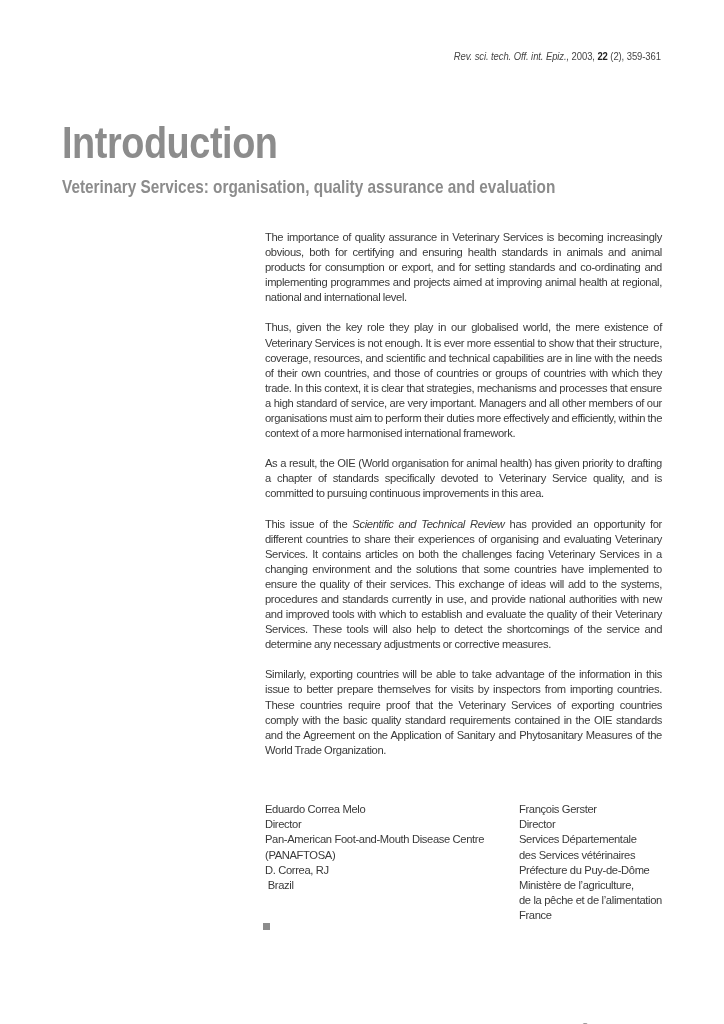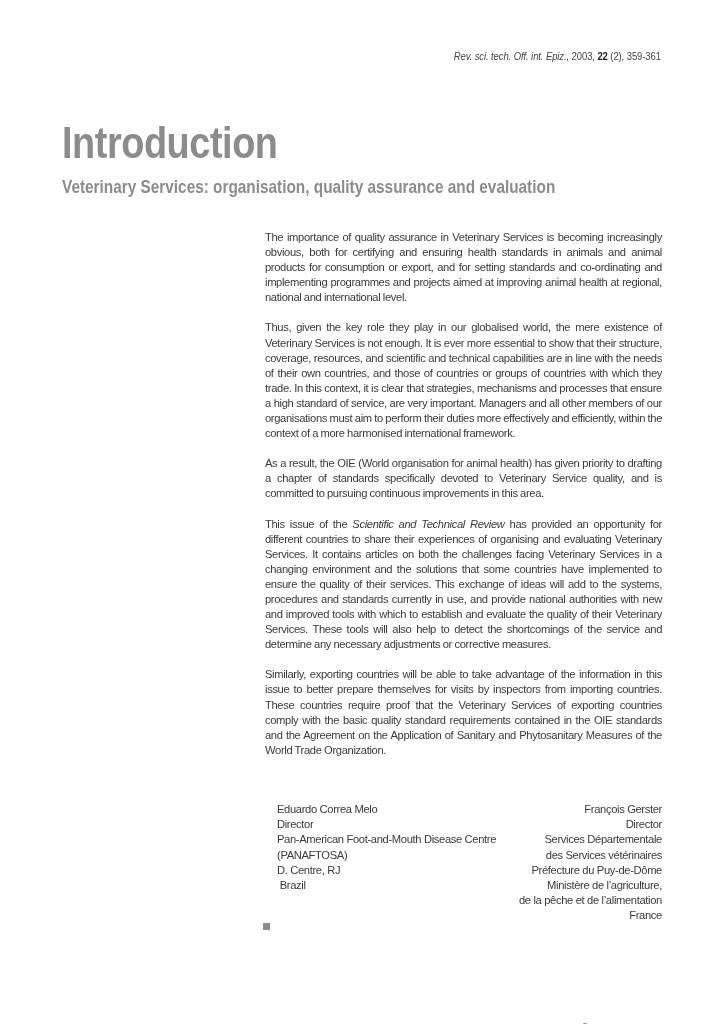--- a/index.html
+++ b/index.html
@@ -81,24 +81,23 @@
       color: #3a3a3a;
       letter-spacing: -0.35px;
     }
     .sig-right {
       position: absolute;
       right: 62px;
       top: 802px;
       font-size: 11.2px;
       line-height: 15.2px;
       color: #3a3a3a;
-      text-align: right;
       letter-spacing: -0.35px;
     }
-    .sig-line { display: block; white-space: nowrap; margin-left: 12px; }
+    .sig-line { display: block; white-space: nowrap; }
 
     .end-mark {
       position: absolute;
       left: 263px;
       top: 923px;
       width: 7px;
       height: 7px;
       background: #8c8c8c;
     }
     .copyright {
@@ -127,21 +126,21 @@
   <p class="para">As a result, the OIE (World organisation for animal health) has given priority to drafting a chapter of standards specifically devoted to Veterinary Service quality, and is committed to pursuing continuous improvements in this area.</p>
   <p class="para"><span>This issue of the </span><span class="it">Scientific and Technical Review</span><span> has provided an opportunity for different countries to share their experiences of organising and evaluating Veterinary Services. It contains articles on both the challenges facing Veterinary Services in a changing environment and the solutions that some countries have implemented to ensure the quality of their services.  This exchange of ideas will add to the systems, procedures and standards currently in use, and provide national authorities with new and improved tools with which to establish and evaluate the quality of their Veterinary Services. These tools will also help to detect the shortcomings of the service and determine any necessary adjustments or corrective measures.</span></p>
   <p class="para">Similarly, exporting countries will be able to take advantage of the information in this issue to better prepare themselves for visits by inspectors from importing countries. These countries require proof that the Veterinary Services of exporting countries comply with the basic quality standard requirements contained in the OIE standards and the Agreement on the Application of Sanitary and Phytosanitary Measures of the World Trade Organization.</p>
 </div>
 
 <div class="sig-left">
   <span class="sig-line">Eduardo Correa Melo</span>
   <span class="sig-line">Director</span>
   <span class="sig-line">Pan-American Foot-and-Mouth Disease Centre</span>
   <span class="sig-line">(PANAFTOSA)</span>
-  <span class="sig-line">D. Centre, RJ</span>
+  <span class="sig-line">D. Correa, RJ</span>
   <span class="sig-line" style="white-space:pre;"> Brazil</span>
 </div>
 
 <div class="sig-right">
   <span class="sig-line">François Gerster</span>
   <span class="sig-line">Director</span>
   <span class="sig-line">Services Départementale</span>
   <span class="sig-line">des Services vétérinaires</span>
   <span class="sig-line">Préfecture du Puy-de-Dôme</span>
   <span class="sig-line">Ministère de l’agriculture,</span>

